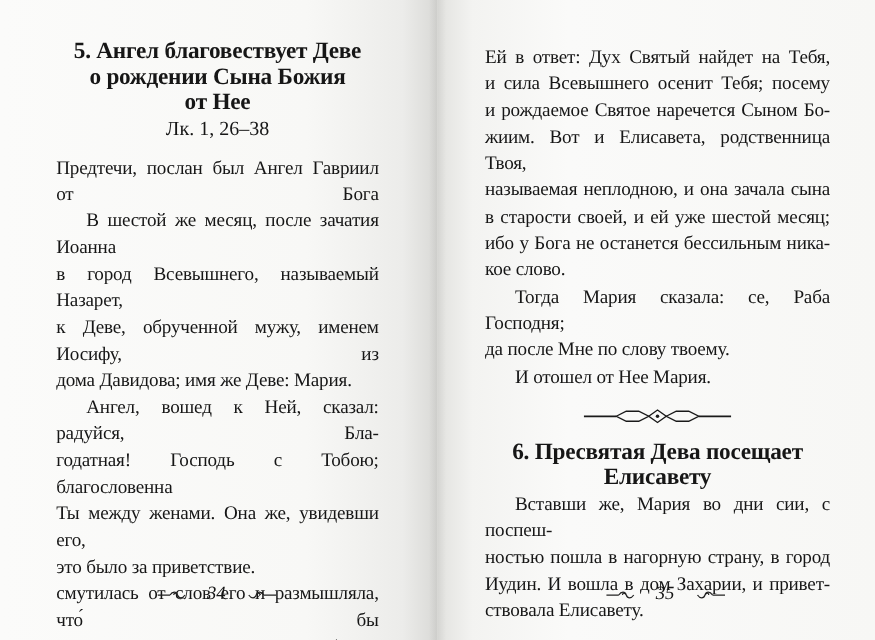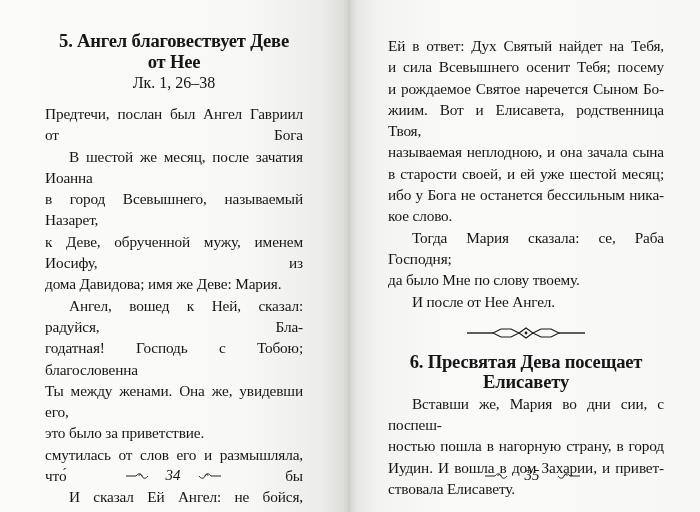--- a/index.html
+++ b/index.html
@@ -52,20 +52,21 @@
 </style>
 </head>
 <body>
 
 <div class="spread">
 
   <div class="page left">
     <div class="content">
       <div class="heading">
         <div>5. Ангел благовествует Деве</div>
+        <div>о рождении Сына Божия</div>
         <div>от Нее</div>
       </div>
       <div class="ref">Лк. 1, 26–38</div>
       <div class="text" id="left-body">
           <div style="text-align: justify; text-align-last: justify;">Предтечи, послан был Ангел Гавриил от Бога</div>
           <div style="text-align: justify; text-align-last: justify; text-indent: 24px;">В шестой же месяц, после зачатия Иоанна</div>
           <div style="text-align: justify; text-align-last: justify;">в город Всевышнего, называемый Назарет,</div>
           <div style="text-align: justify; text-align-last: justify;">к Деве, обрученной мужу, именем Иосифу, из</div>
           <div style="text-align: left; text-align-last: left;">дома Давидова; имя же Деве: Мария.</div>
           <div style="text-align: justify; text-align-last: justify; text-indent: 24px;">Ангел, вошед к Ней, сказал: радуйся, Бла-</div>
@@ -92,22 +93,22 @@
       <div class="text" id="right-body-top">
           <div style="text-align: justify; text-align-last: justify;">Ей в ответ: Дух Святый найдет на Тебя,</div>
           <div style="text-align: justify; text-align-last: justify;">и сила Всевышнего осенит Тебя; посему</div>
           <div style="text-align: justify; text-align-last: justify;">и рождаемое Святое наречется Сыном Бо-</div>
           <div style="text-align: justify; text-align-last: justify;">жиим. Вот и Елисавета, родственница Твоя,</div>
           <div style="text-align: justify; text-align-last: justify;">называемая неплодною, и она зачала сына</div>
           <div style="text-align: justify; text-align-last: justify;">в старости своей, и ей уже шестой месяц;</div>
           <div style="text-align: justify; text-align-last: justify;">ибо у Бога не останется бессильным ника-</div>
           <div style="text-align: left; text-align-last: left;">кое слово.</div>
           <div style="text-align: justify; text-align-last: justify; text-indent: 24px;">Тогда Мария сказала: се, Раба Господня;</div>
-          <div style="text-align: left; text-align-last: left;">да было Мне по слову твоему.</div>
-          <div style="text-align: left; text-align-last: left; text-indent: 24px;">И после от Нее Ангел.</div>
+          <div style="text-align: left; text-align-last: left;">да после Мне по слову твоему.</div>
+          <div style="text-align: left; text-align-last: left; text-indent: 24px;">И отошел от Нее Мария.</div>
         </div>
 
       <svg class="divider" viewBox="0 0 118 14">
         <line x1="0" y1="7" x2="26" y2="7" stroke="#1a1a1a" stroke-width="1.4"></line>
         <line x1="92" y1="7" x2="118" y2="7" stroke="#1a1a1a" stroke-width="1.4"></line>
         <path d="M26 7 L34 3 L44 3 L52 7 L44 11 L34 11 Z" fill="none" stroke="#1a1a1a" stroke-width="1.1"></path>
         <path d="M66 7 L74 3 L84 3 L92 7 L84 11 L74 11 Z" fill="none" stroke="#1a1a1a" stroke-width="1.1"></path>
         <path d="M52 7 L59 2 L66 7 L59 12 Z" fill="none" stroke="#1a1a1a" stroke-width="1.1"></path>
         <circle cx="59" cy="7" r="1.4" fill="#1a1a1a"></circle>
       </svg>

